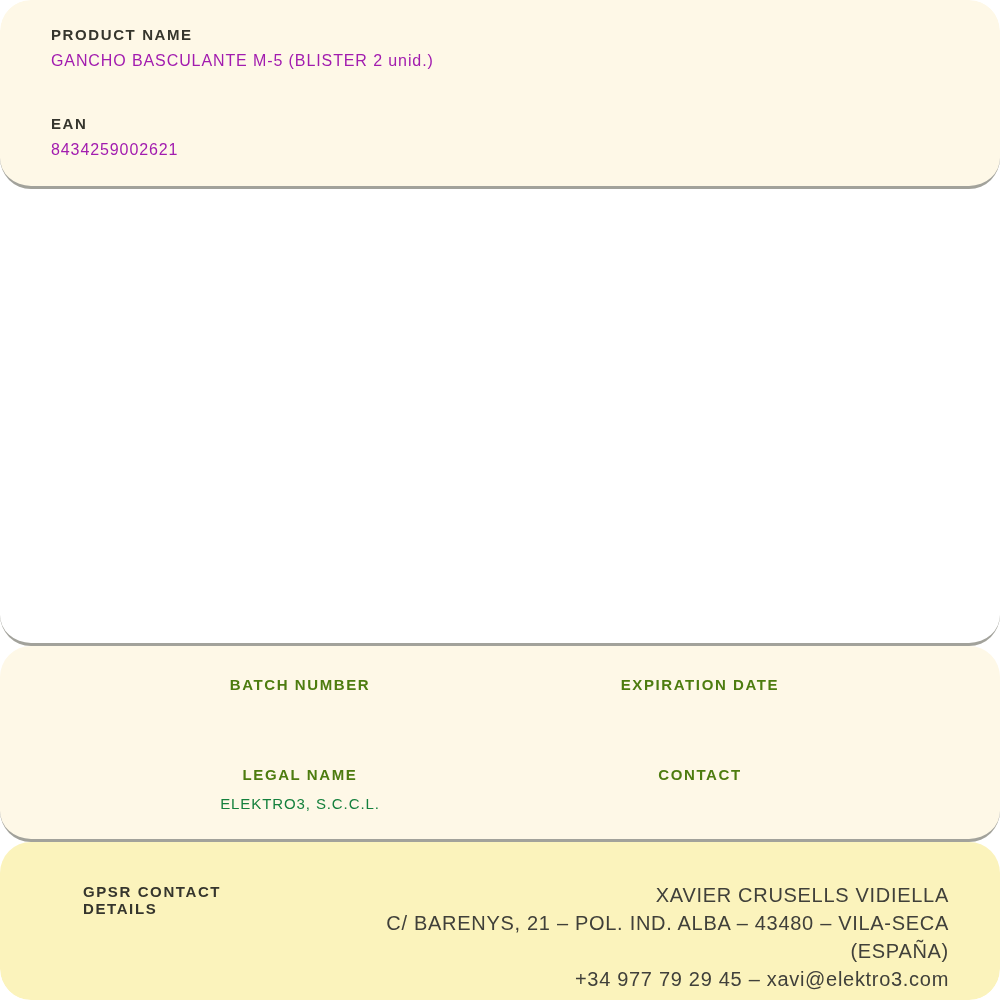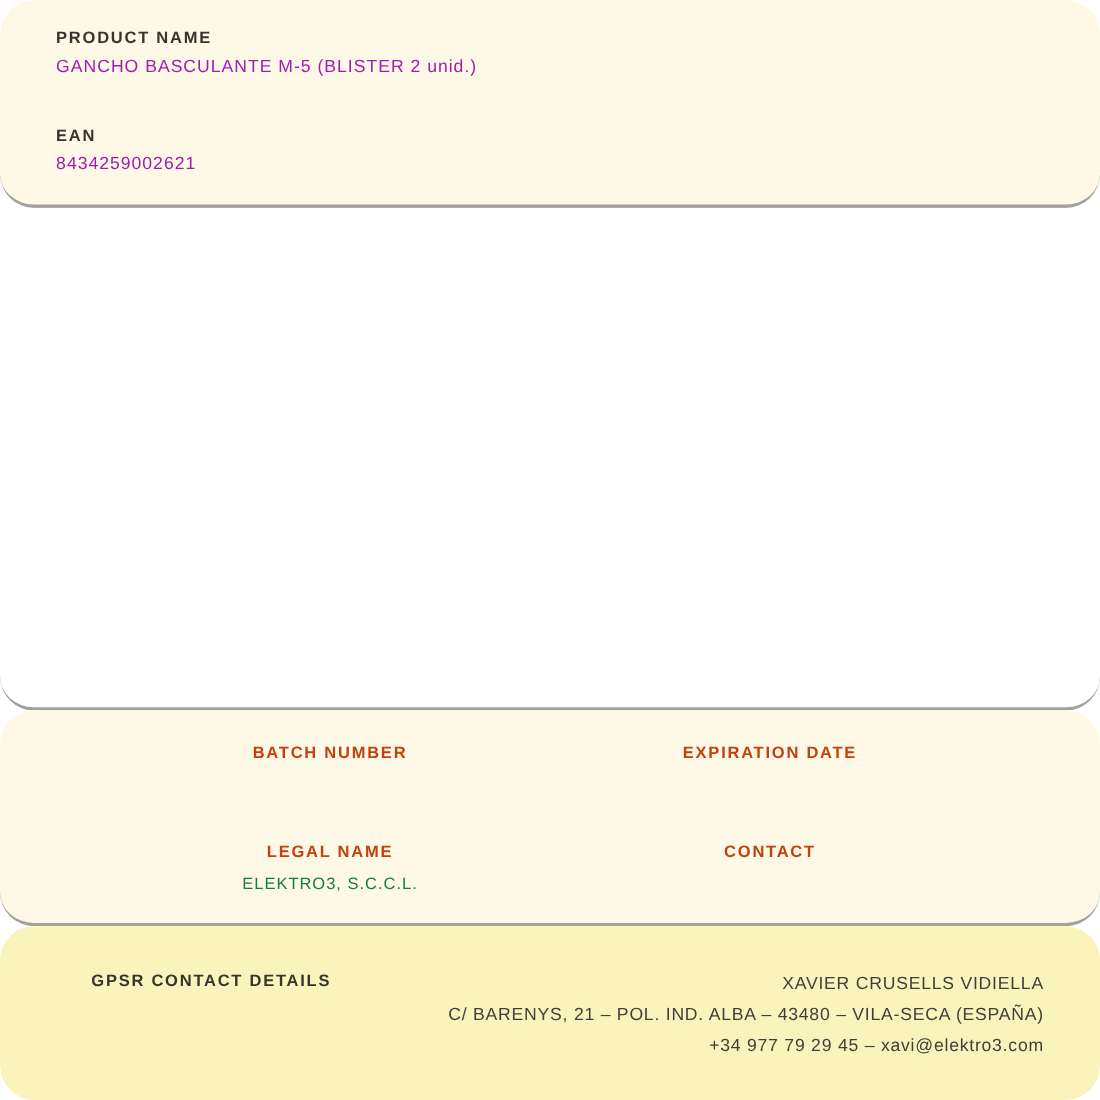--- a/index.html
+++ b/index.html
@@ -58,21 +58,21 @@
     grid-template-rows: 19px 71px 19px auto;
     width: 100%;
   }
   .cell {
     text-align: center;
   }
   .cell.label {
     font-size: 15px;
     font-weight: bold;
     letter-spacing: 1.6px;
-    color: #c2410c;
+    color: #4d7c0f;
   }
   .cell.value {
     font-size: 15px;
     letter-spacing: 0.9px;
     color: #15803d;
     padding-top: 10px;
   }
 
   
   .sec-contact {
@@ -86,21 +86,21 @@
   .contact-label {
     font-size: 15px;
     font-weight: bold;
     letter-spacing: 1.6px;
     color: #35352d;
     padding-top: 2px;
     margin-left: 32px;
   }
   .contact-lines {
     text-align: right;
-    font-size: 16px;
+    font-size: 20px;
     letter-spacing: 0.7px;
     color: #40403a;
   }
   .contact-lines div {
     line-height: 28px;
   }
 </style>
 </head>
 <body>
 

